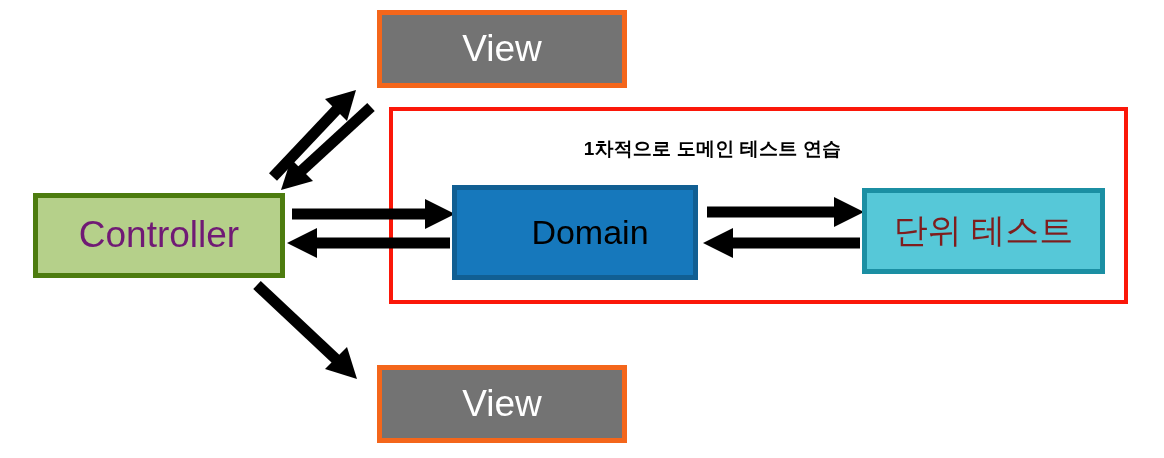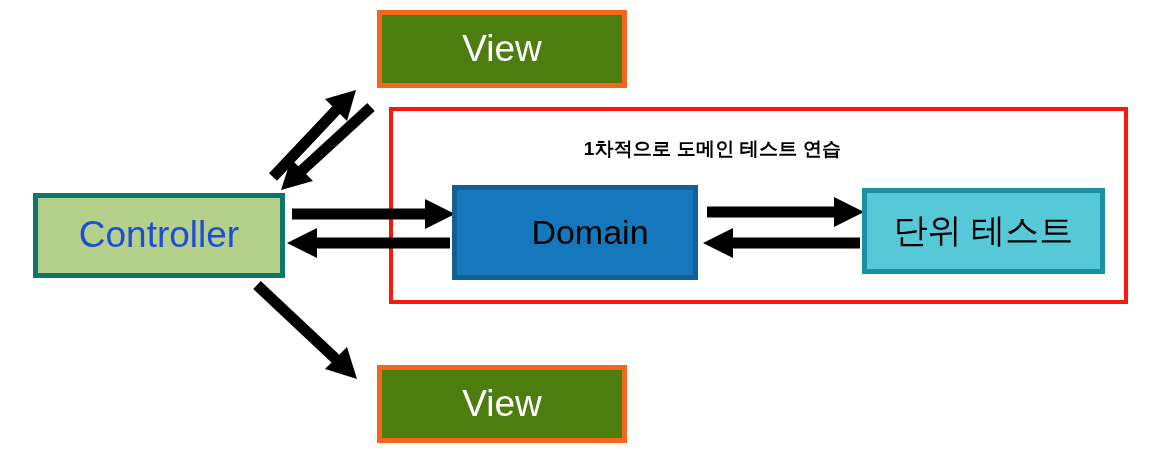--- a/index.html
+++ b/index.html
@@ -22,56 +22,56 @@
     box-sizing: border-box;
     display: flex;
     align-items: center;
     justify-content: center;
     text-align: center;
     line-height: 1.05;
     z-index: 3;
   }
   
   .node-view {
-    background: #4d7c0f;
+    background: #737373;
     border: 5px solid #f4661b;
     color: #ffffff;
     font-size: 37px;
     font-weight: 400;
   }
   #view-top    { left: 377px; top: 10px;  width: 250px; height: 78px; }
   #view-bottom { left: 377px; top: 365px; width: 250px; height: 78px; }
 
   
   #controller {
     left: 33px; top: 193px; width: 252px; height: 85px;
     background: #b5d08a;
-    border: 5px solid #0f766e;
-    color: #1d4ed8;
+    border: 5px solid #4d7c0f;
+    color: #701a75;
     font-size: 37px;
   }
 
   
   #domain {
     left: 452px; top: 185px; width: 246px; height: 95px;
     background: #1678bc;
     border: 5px solid #115f93;
     color: #000000;
     font-size: 34px;
     flex-direction: column;
     padding-left: 30px;
   }
   #domain .line2 { display: block; }
 
   
   #unit-test {
     left: 862px; top: 188px; width: 243px; height: 86px;
     background: #56c8d8;
     border: 5px solid #1b8fa3;
-    color: #000000;
+    color: #7f1d1d;
     font-size: 34px;
   }
 
   
   #red-group {
     position: absolute;
     left: 389px; top: 107px;
     width: 739px; height: 197px;
     border: 4px solid #fb1709;
     box-sizing: border-box;

